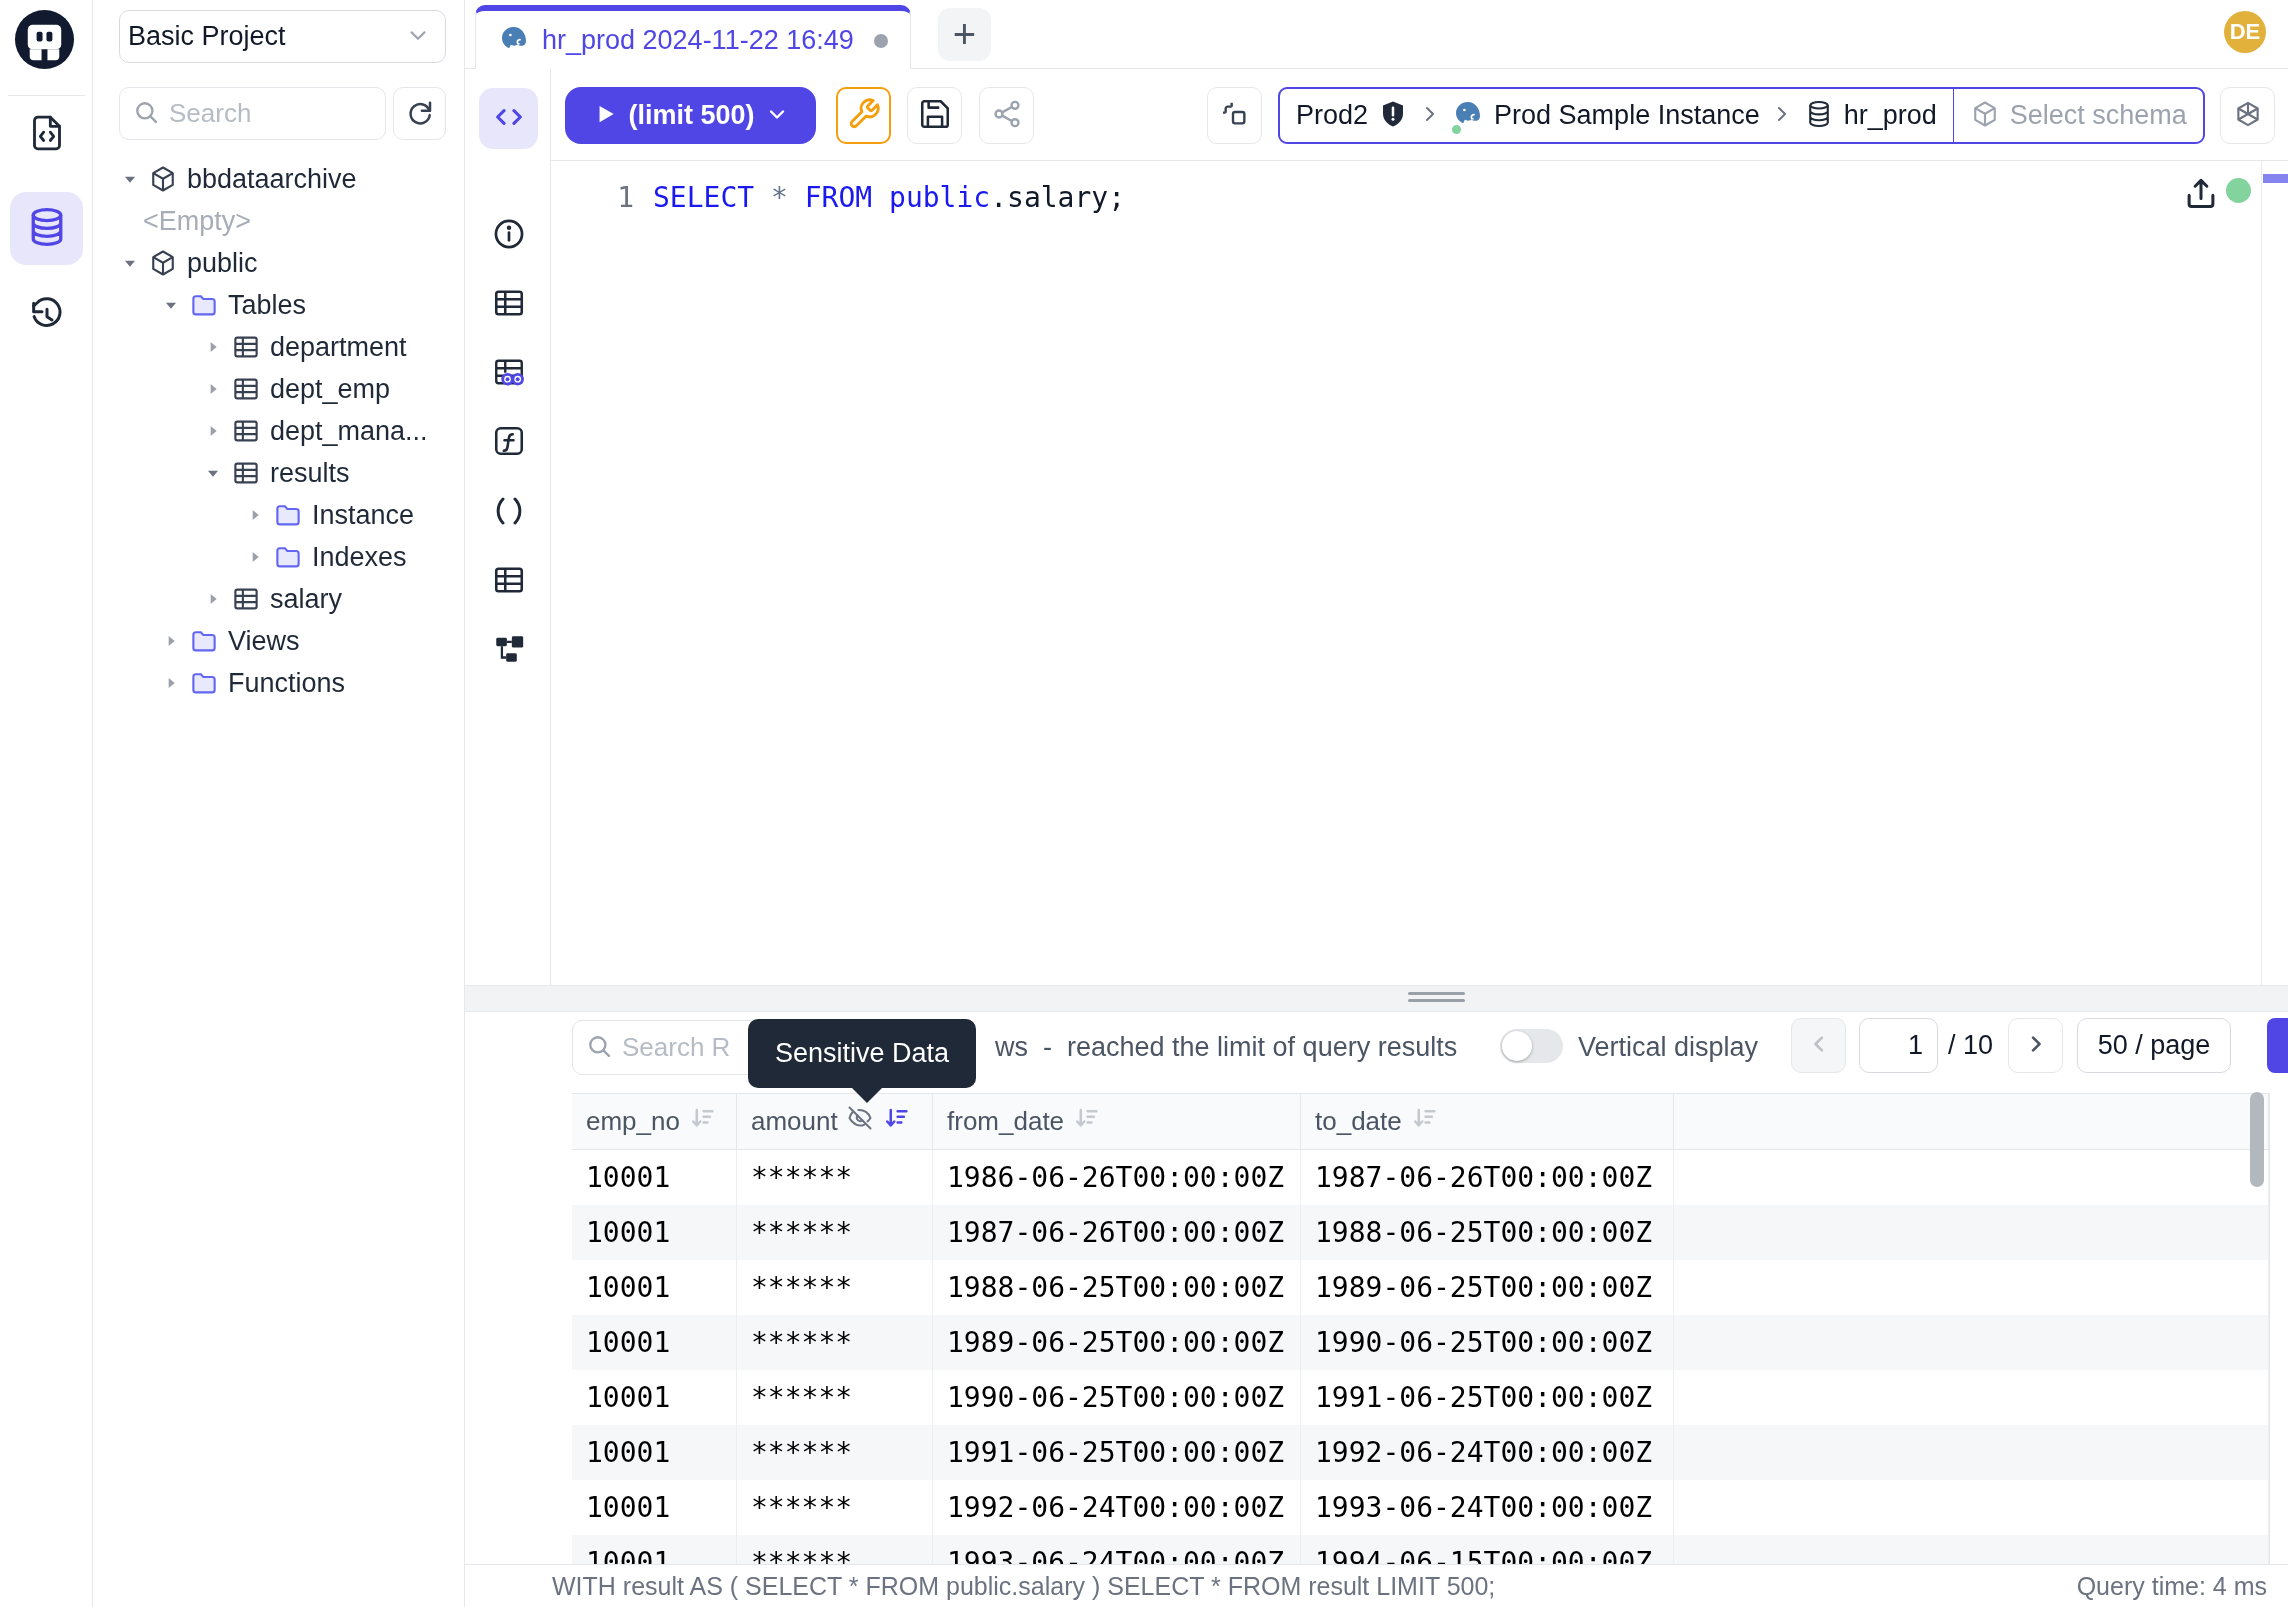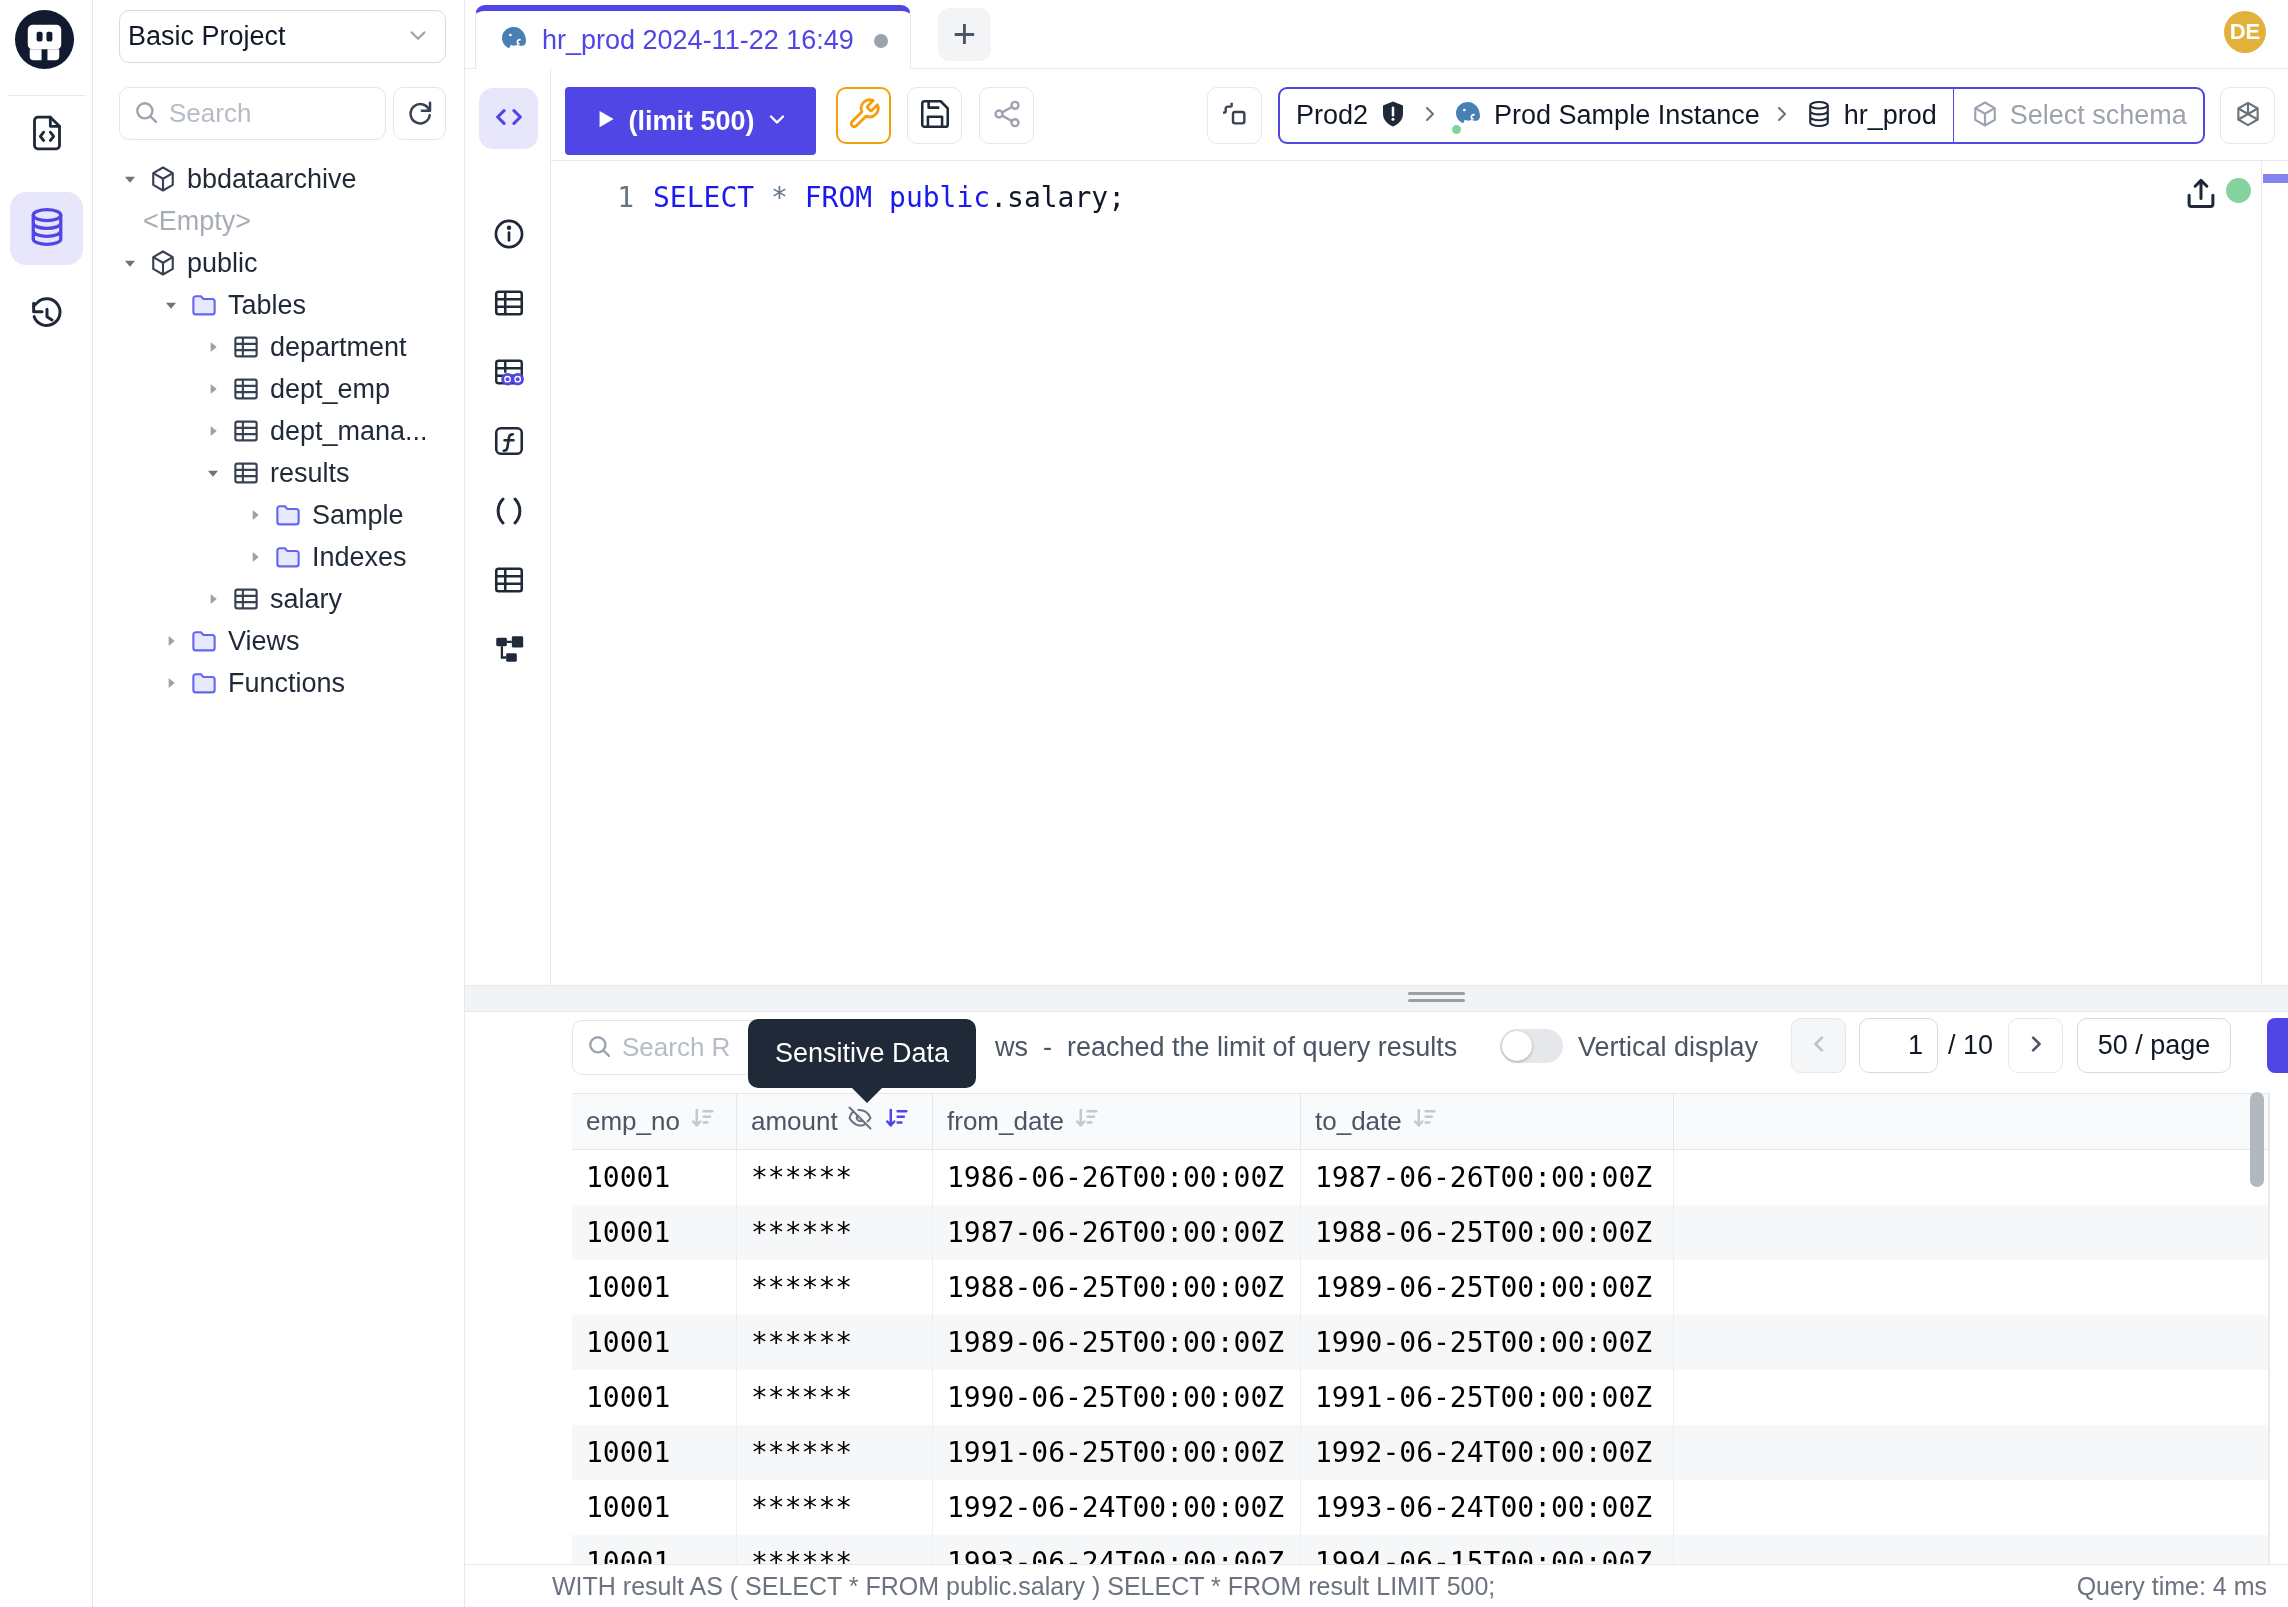--- a/index.html
+++ b/index.html
@@ -52,21 +52,21 @@
             display:flex; align-items:center; justify-content:center; }
 
   
   #editor-strip { left:465px; top:69px; width:86px; height:916px; border-right:1px solid #e5e7eb; background:#fff; }
   #code-toggle { position:absolute; left:14px; top:19px; width:59px; height:61px; background:#e8e6fb;
                  border-radius:14px; display:flex; align-items:center; justify-content:center; }
   .strip-btn { position:absolute; left:25px; width:38px; height:38px; display:flex; align-items:center; justify-content:center; }
 
   
   #toolbar { left:551px; top:69px; width:1737px; height:92px; background:#fff; border-bottom:1px solid #e5e7eb; }
-  #run-btn { position:absolute; left:14px; top:18px; width:251px; height:68px; background:#4f46e5; border-radius:4px;
+  #run-btn { position:absolute; left:14px; top:18px; width:251px; height:57px; background:#4f46e5; border-radius:16px;
              display:flex; align-items:center; justify-content:center; gap:10px; }
   #run-btn .lbl { color:#fff; font-size:27px; font-weight:600; }
   .tool-btn { position:absolute; top:18px; width:55px; height:57px; border:1px solid #e5e7eb; border-radius:10px;
               background:#fff; display:flex; align-items:center; justify-content:center; }
   #wrench-btn { left:285px; border:2px solid #f59e0b; }
   #save-btn { left:356px; }
   #share-btn { left:428px; }
   #conn-btn { left:656px; }
   #breadcrumb { position:absolute; left:727px; top:18px; width:927px; height:57px; border:2px solid #4f46e5;
                 border-radius:9px; display:flex; align-items:stretch; background:#fff; }
@@ -333,21 +333,21 @@
           <span class="tree-caret">
             <svg width="22" height="22" viewBox="0 0 24 24" xmlns="http://www.w3.org/2000/svg">
               <path d="M9.5 6.5v11L16 12z" fill="#9aa1ab"></path>
             </svg>
           </span>
           <span class="tree-ic">
             <svg width="30" height="30" viewBox="0 0 24 24" xmlns="http://www.w3.org/2000/svg">
               <path d="M3.5 7c0-1.1.9-2 2-2h4l2 2.2h7c1.1 0 2 .9 2 2v8.3c0 1.1-.9 2-2 2h-13c-1.1 0-2-.9-2-2z" fill="#e9e9fd" stroke="#6366f1" stroke-width="1.7"></path>
             </svg>
           </span>
-          <span class="tree-lbl">Sample</span>
+          <span class="tree-lbl">Instance</span>
         </div>
         <div class="tree-row" style="padding-left: 149px;">
           <span class="tree-caret">
             <svg width="22" height="22" viewBox="0 0 24 24" xmlns="http://www.w3.org/2000/svg">
               <path d="M9.5 6.5v11L16 12z" fill="#9aa1ab"></path>
             </svg>
           </span>
           <span class="tree-ic">
             <svg width="30" height="30" viewBox="0 0 24 24" xmlns="http://www.w3.org/2000/svg">
               <path d="M3.5 7c0-1.1.9-2 2-2h4l2 2.2h7c1.1 0 2 .9 2 2v8.3c0 1.1-.9 2-2 2h-13c-1.1 0-2-.9-2-2z" fill="#e9e9fd" stroke="#6366f1" stroke-width="1.7"></path>

